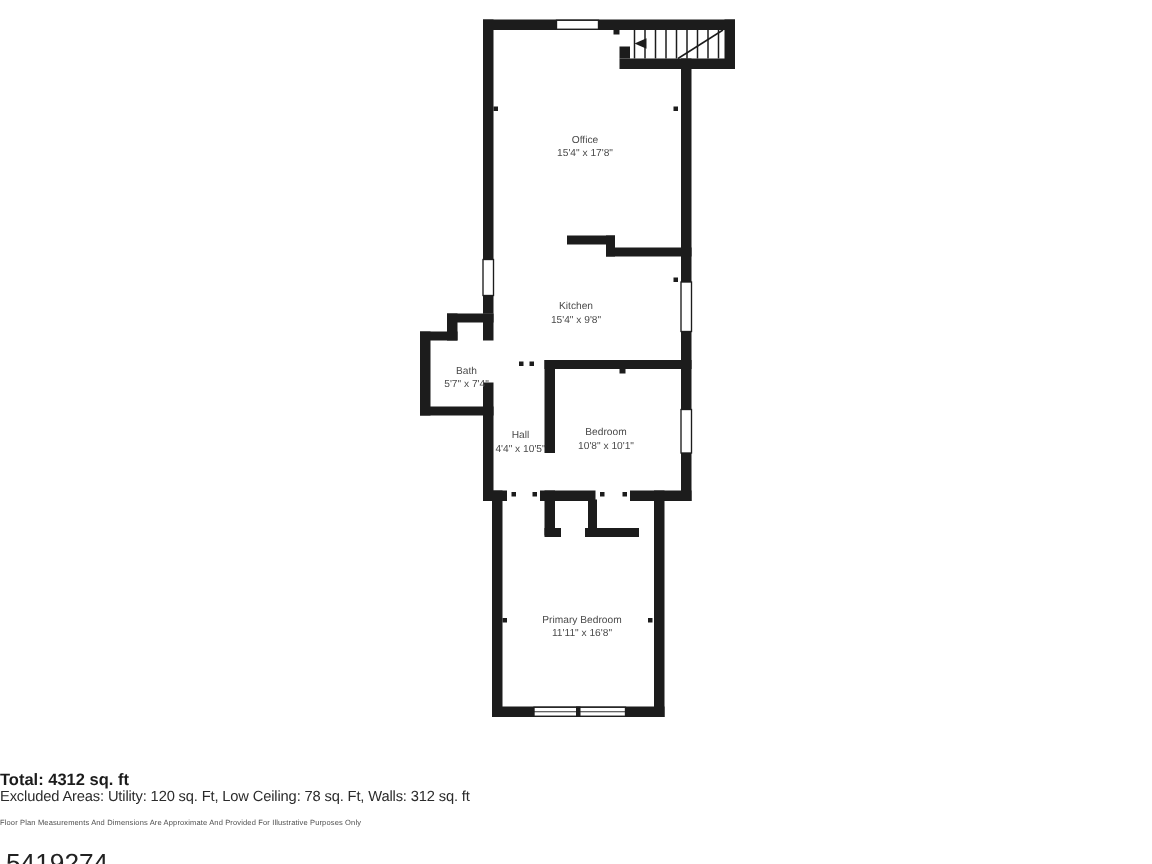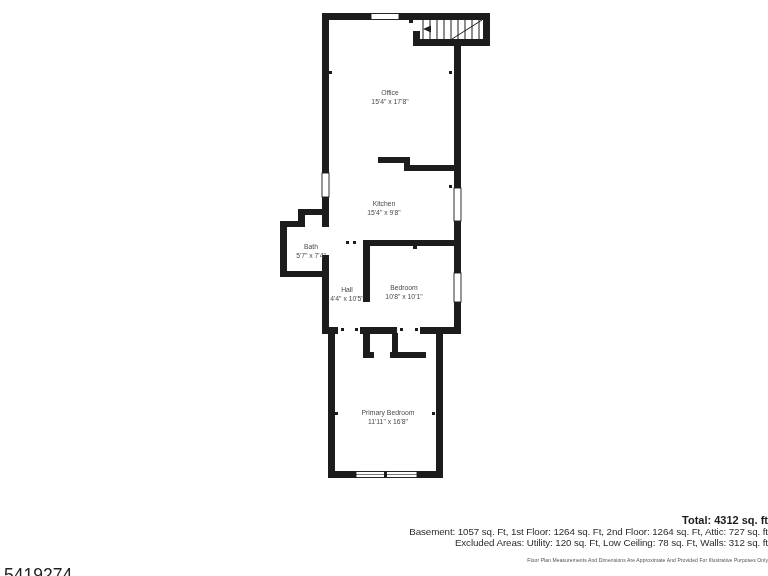--- a/index.html
+++ b/index.html
@@ -8,21 +8,21 @@
     font-family:"Liberation Sans","DejaVu Sans",sans-serif;
   }
   svg{position:absolute;left:0;top:0;}
   .w{fill:var(--wall,#1c1c1c);}
   .win{fill:#ffffff;stroke:var(--wall,#1c1c1c);stroke-width:0.9;}
   .tread{stroke:var(--wall,#1c1c1c);stroke-width:1;}
   .room-name,.room-dims{
     fill:var(--label,#4a4a4a);font-size:6.8px;text-anchor:middle;
     font-family:"Liberation Sans","DejaVu Sans",sans-serif;
   }
-  .footer{position:absolute;left:0;right:0;top:514px;text-align:right;color:#222;}
+  .footer{position:absolute;left:0;right:0;top:514px;text-align:left;color:#222;}
   .footer .total{font-size:11px;font-weight:bold;line-height:13px;color:#1b1b1b;}
   .footer .line{font-size:9.8px;line-height:10.8px;letter-spacing:-0.1px;color:#2b2b2b;}
   .footer .disclaimer{font-size:5px;margin-top:8px;color:#4f4f4f;letter-spacing:0.1px;}
   .listing-id{position:absolute;left:4px;top:553px;font-size:17.5px;color:#222;margin-top:12px;}
 </style>
 </head>
 <body>
 
 <div id="stage">
 
@@ -128,20 +128,19 @@
       <text class="room-name" x="404" y="290">Bedroom</text>
       <text class="room-dims" x="404" y="299">10'8" x 10'1"</text>
 
       <text class="room-name" x="388" y="415">Primary Bedroom</text>
       <text class="room-dims" x="388" y="424">11'11" x 16'8"</text>
     </g>
   </svg>
 
   <div class="footer">
     <div class="total">Total: 4312 sq. ft</div>
-    <div class="line">Basement: 1057 sq. Ft, 1st Floor: 1264 sq. Ft, 2nd Floor: 1264 sq. Ft, Attic: 727 sq. ft</div>
     <div class="line">Excluded Areas: Utility: 120 sq. Ft, Low Ceiling: 78 sq. Ft, Walls: 312 sq. ft</div>
     <div class="disclaimer">Floor Plan Measurements And Dimensions Are Approximate And Provided For Illustrative Purposes Only</div>
   </div>
 
   <div class="listing-id">5419274</div>
 
 </div>
 
 </body></html>

